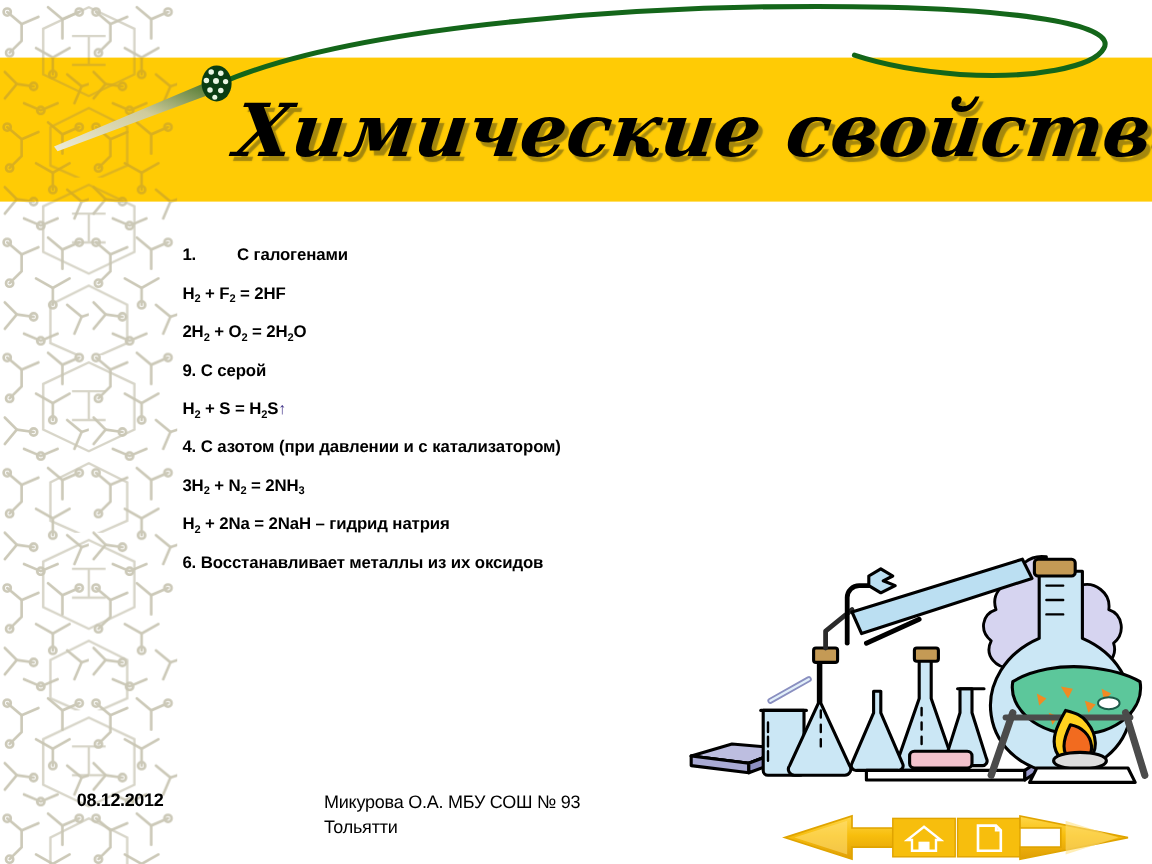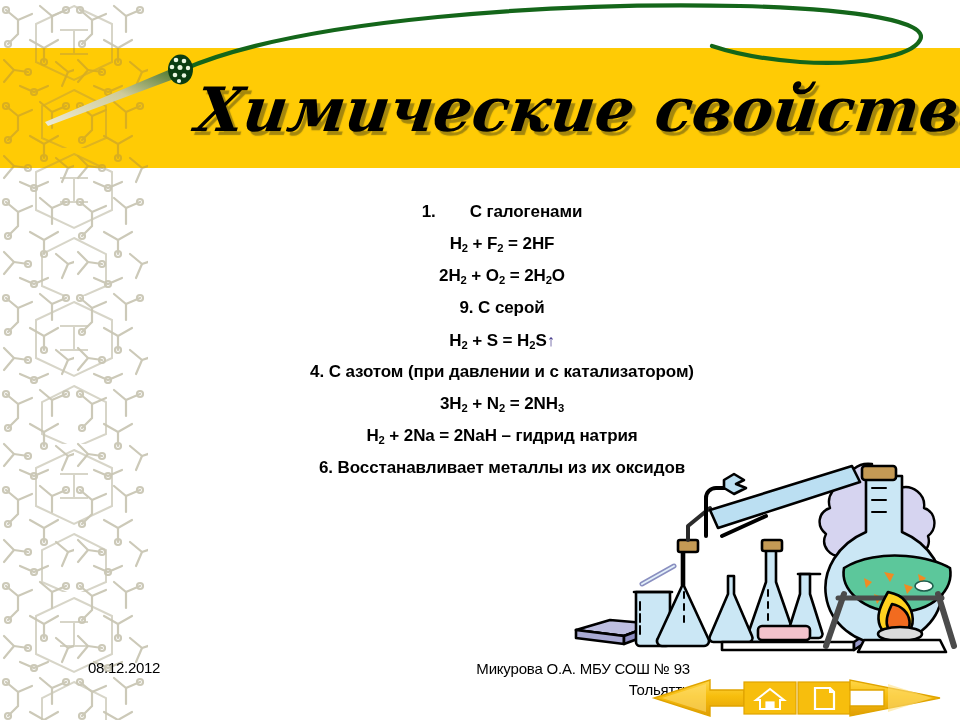--- a/index.html
+++ b/index.html
@@ -98,28 +98,27 @@
   
   #body-text {
     position: absolute;
     left: 152px;
     top: 196px;
     width: 700px;
     z-index: 7;
   }
   .line {
     font-family: "Liberation Sans", sans-serif;
-    font-size: 17px;
+    font-size: 14px;
     font-weight: bold;
     color: #000000;
     line-height: 32px;
     height: 32px;
     white-space: nowrap;
     letter-spacing: -0.1px;
-    text-align: center;
   }
   .line sub {
     font-size: 0.66em;
     vertical-align: baseline;
     position: relative;
     top: 0.28em;
   }
   .line .up {
     color: #463A8C;
     font-weight: normal;
@@ -136,34 +135,35 @@
     left: 572px;
     top: 452px;
     width: 390px;
     height: 210px;
     z-index: 8;
   }
 
   
   #footer-date {
     position: absolute;
-    left: 88px;
+    left: 64px;
     top: 659px;
     z-index: 9;
     font-family: "Liberation Sans", sans-serif;
     font-size: 15px;
     color: #000000;
     letter-spacing: -0.3px;
+    font-weight: bold;
   }
   #footer-author {
     position: absolute;
     left: 270px;
     top: 658px;
     width: 420px;
-    text-align: right;
+    text-align: left;
     z-index: 9;
     font-family: "Liberation Sans", sans-serif;
     font-size: 15px;
     color: #000000;
     line-height: 21px;
     letter-spacing: -0.2px;
   }
 
   
   #nav-bar {

